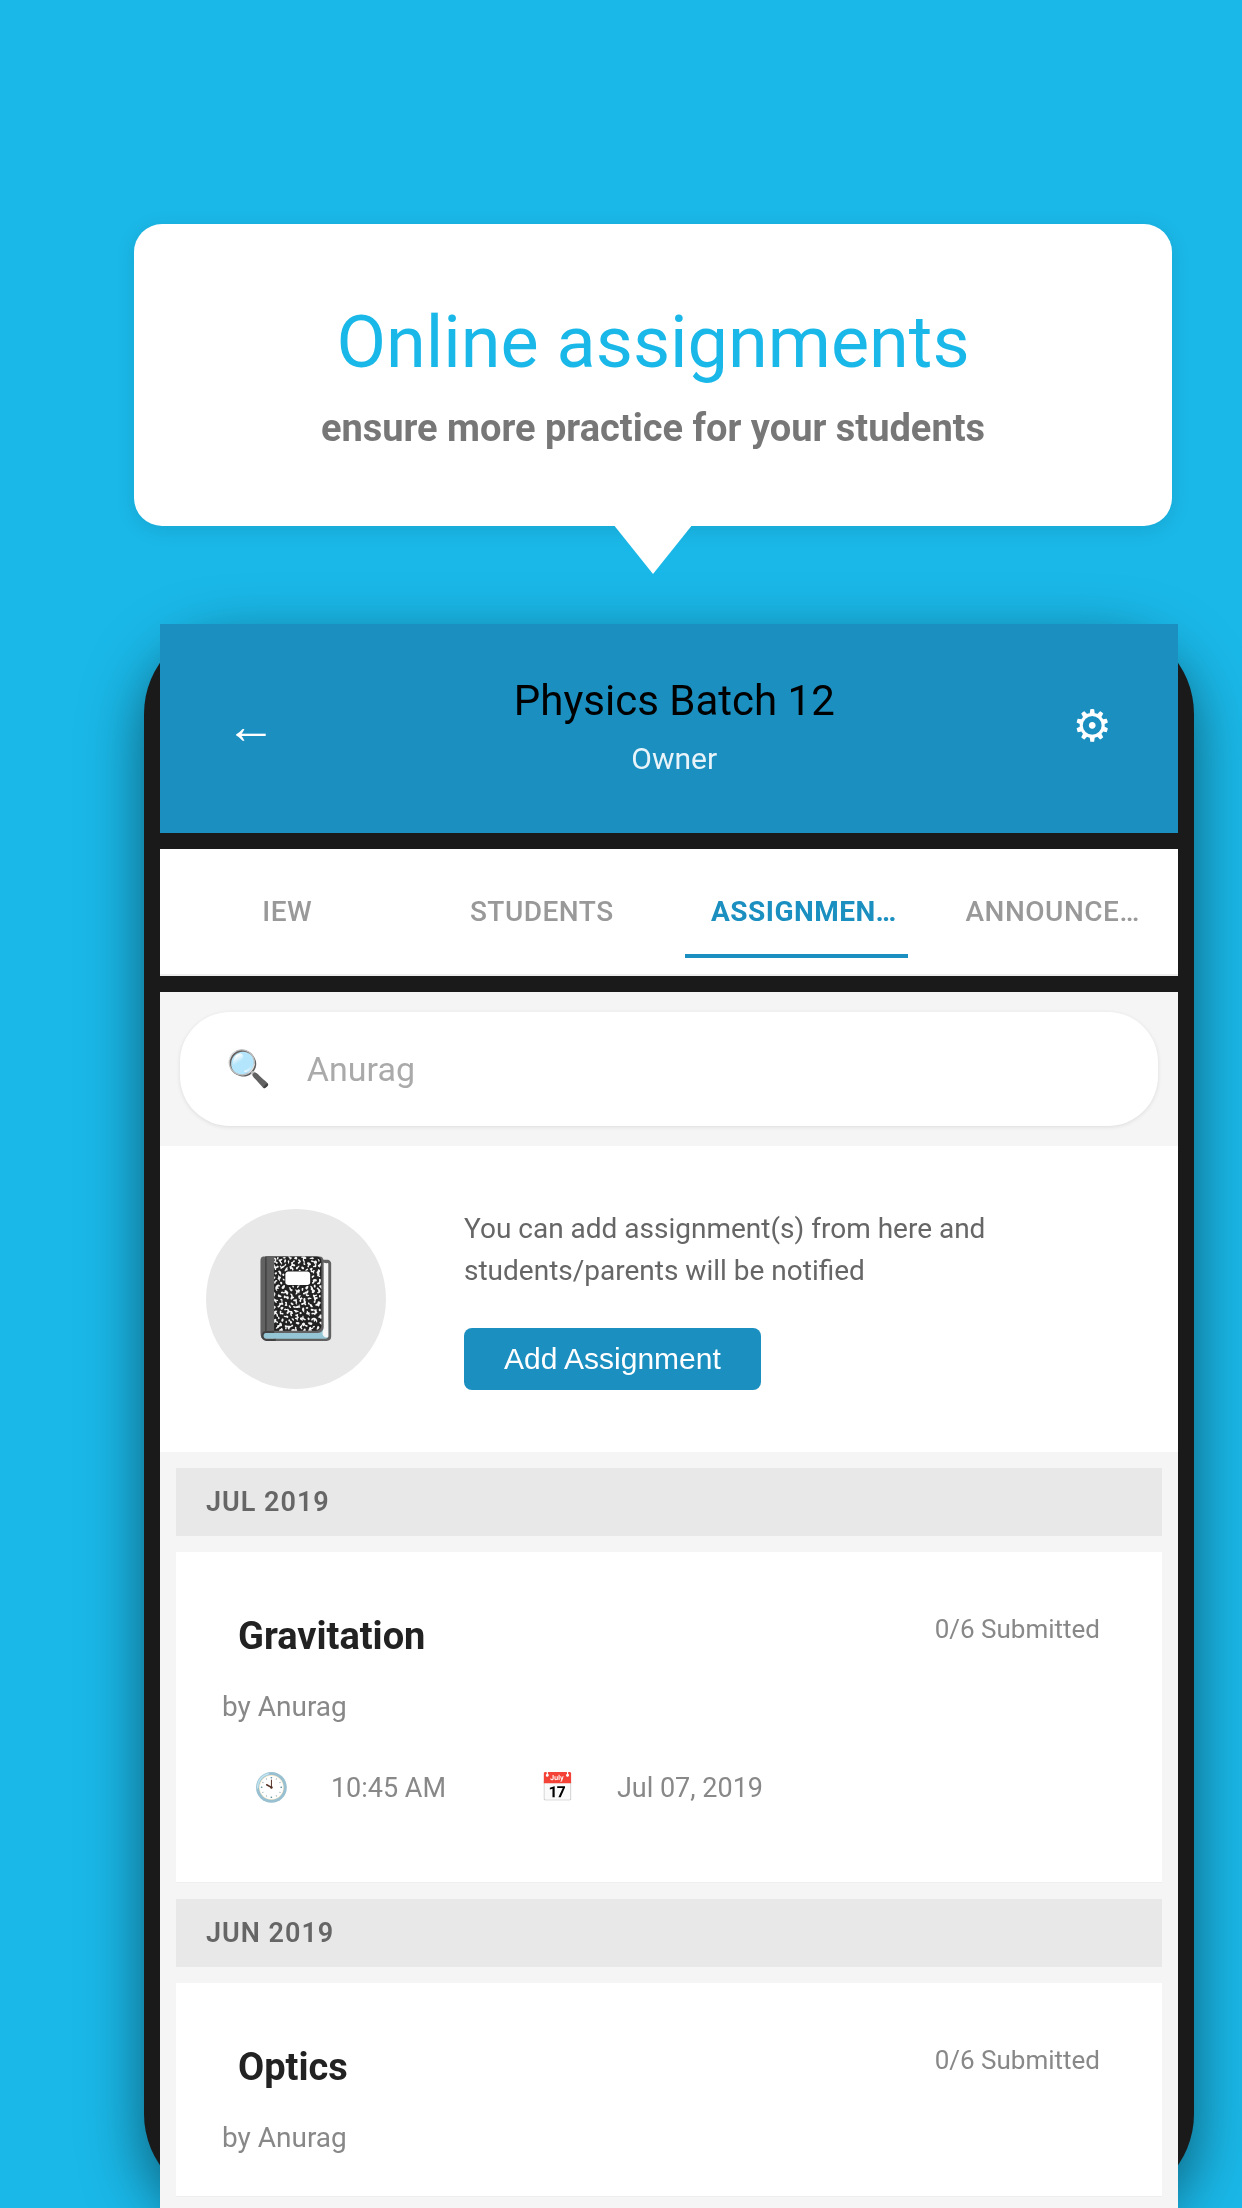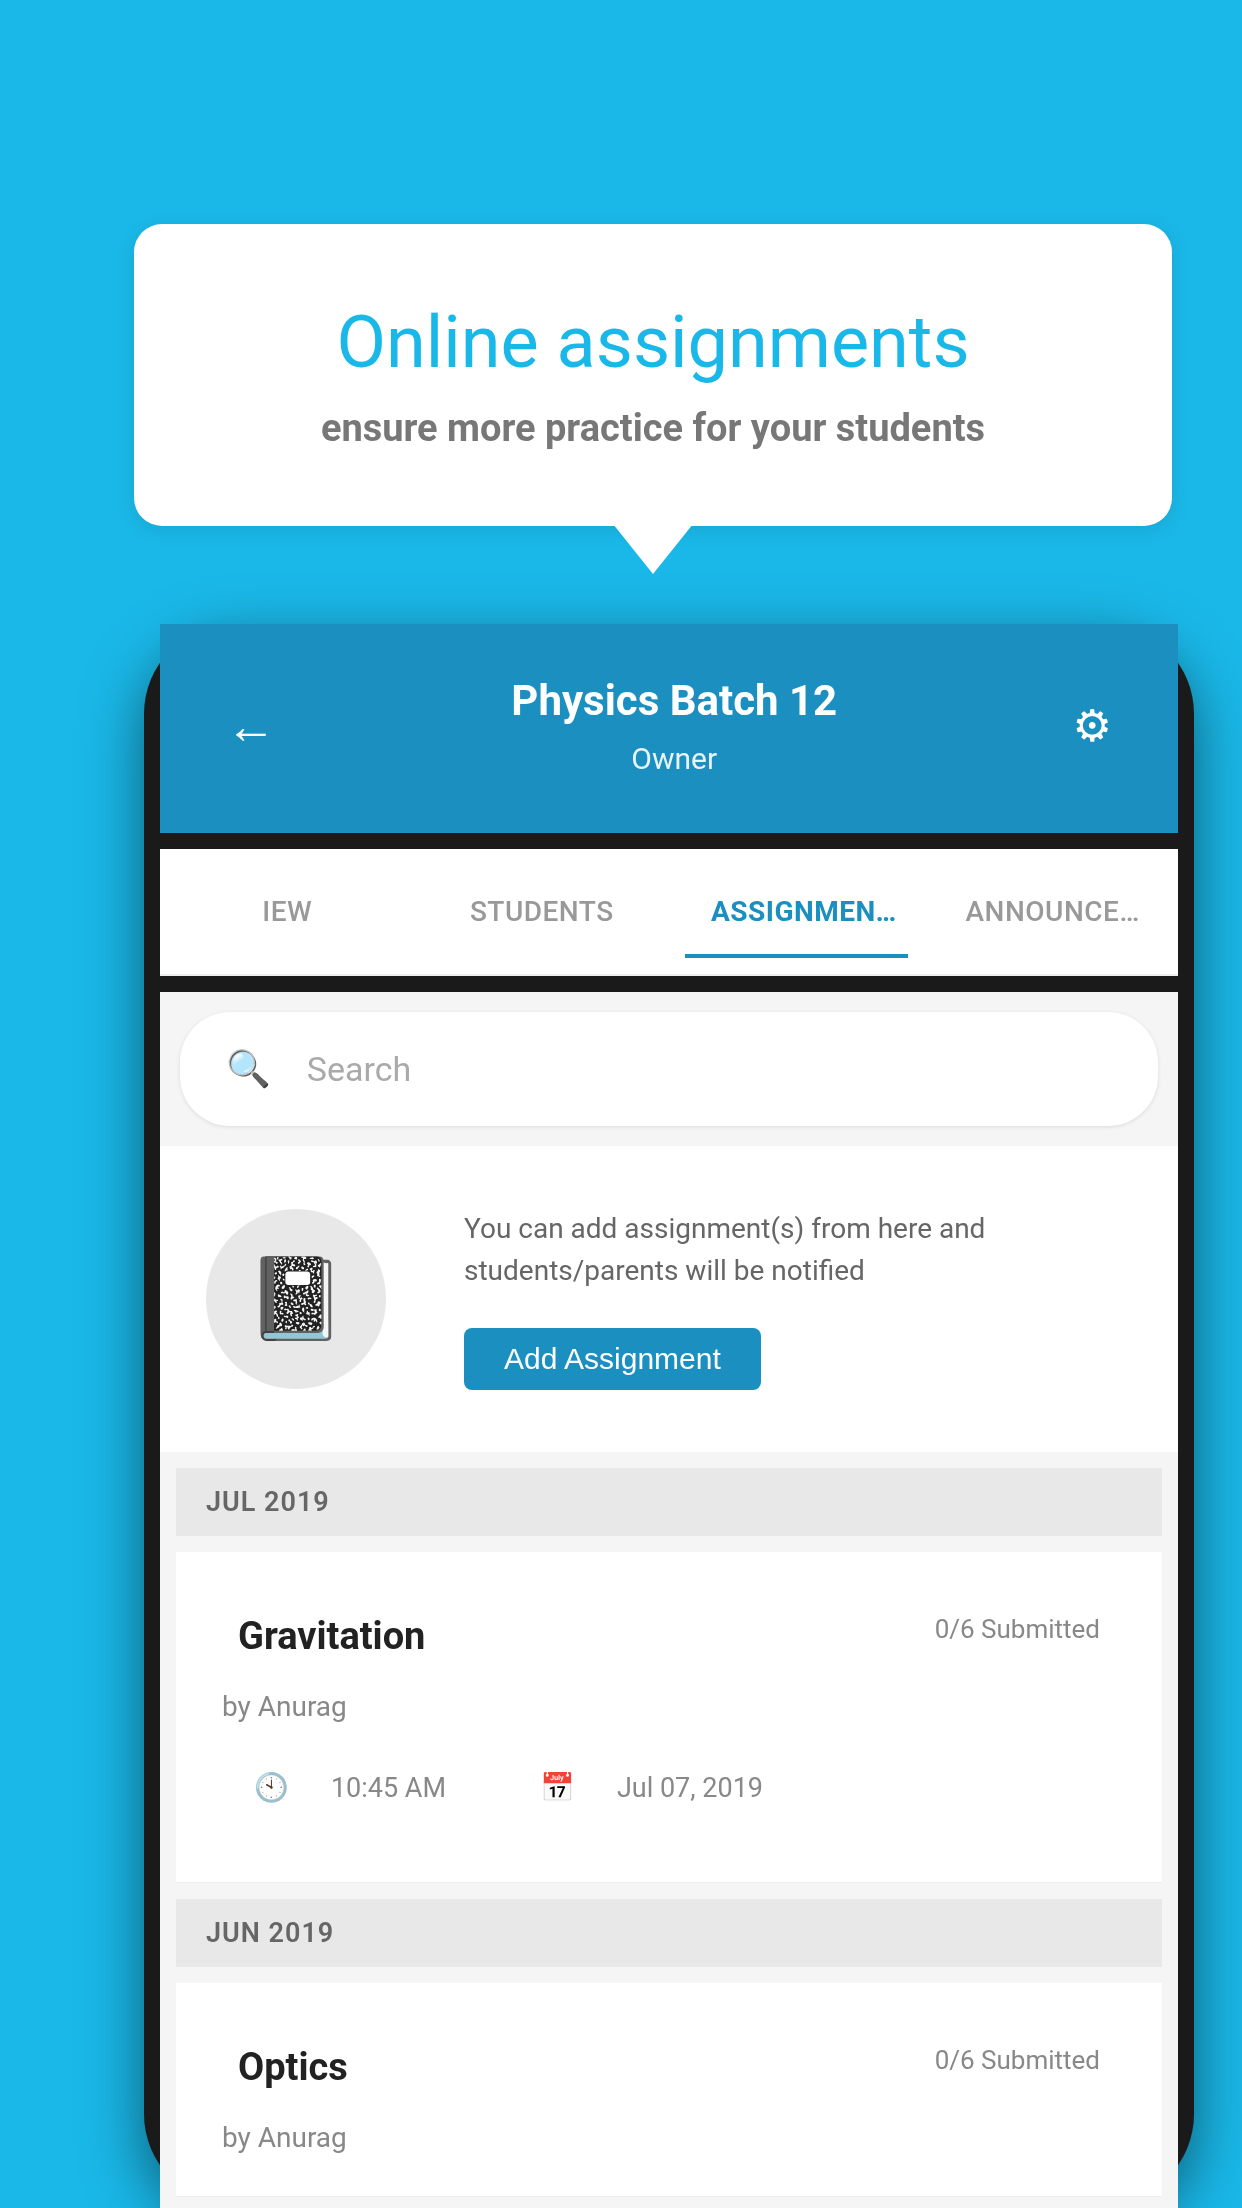--- a/index.html
+++ b/index.html
@@ -123,23 +123,23 @@
     }
     .header-back {
       color: white;
       font-size: 50px;
       cursor: pointer;
     }
     .header-title-group {
       text-align: center;
     }
     .header-title {
-      color: #ffffff;
+      color: #000000;
       font-size: 42px;
-      font-weight: 700;
+      font-weight: 400;
     }
     .header-subtitle {
       color: rgba(255,255,255,0.9);
       font-size: 30px;
     }
     .header-settings {
       color: white;
       font-size: 44px;
       cursor: pointer;
     }
@@ -342,21 +342,21 @@
       </div>
       <div class="tab-item">
         <span>ANNOUNCEN</span>
       </div>
     </div>
 
     <div class="content-area">
 
       <div class="search-bar">
         <span class="search-icon-wrap">🔍</span>
-        <span class="search-input-text">Search</span>
+        <span class="search-input-text">Anurag</span>
       </div>
 
       <div class="promo-card">
         <div class="promo-icon-circle">
           <span class="promo-icon-inner">📓</span>
         </div>
         <div class="promo-text-section">
           <div class="promo-description">You can add assignment(s) from here and students/parents will be notified</div>
           <button class="add-assignment-btn">Add Assignment</button>
         </div>

